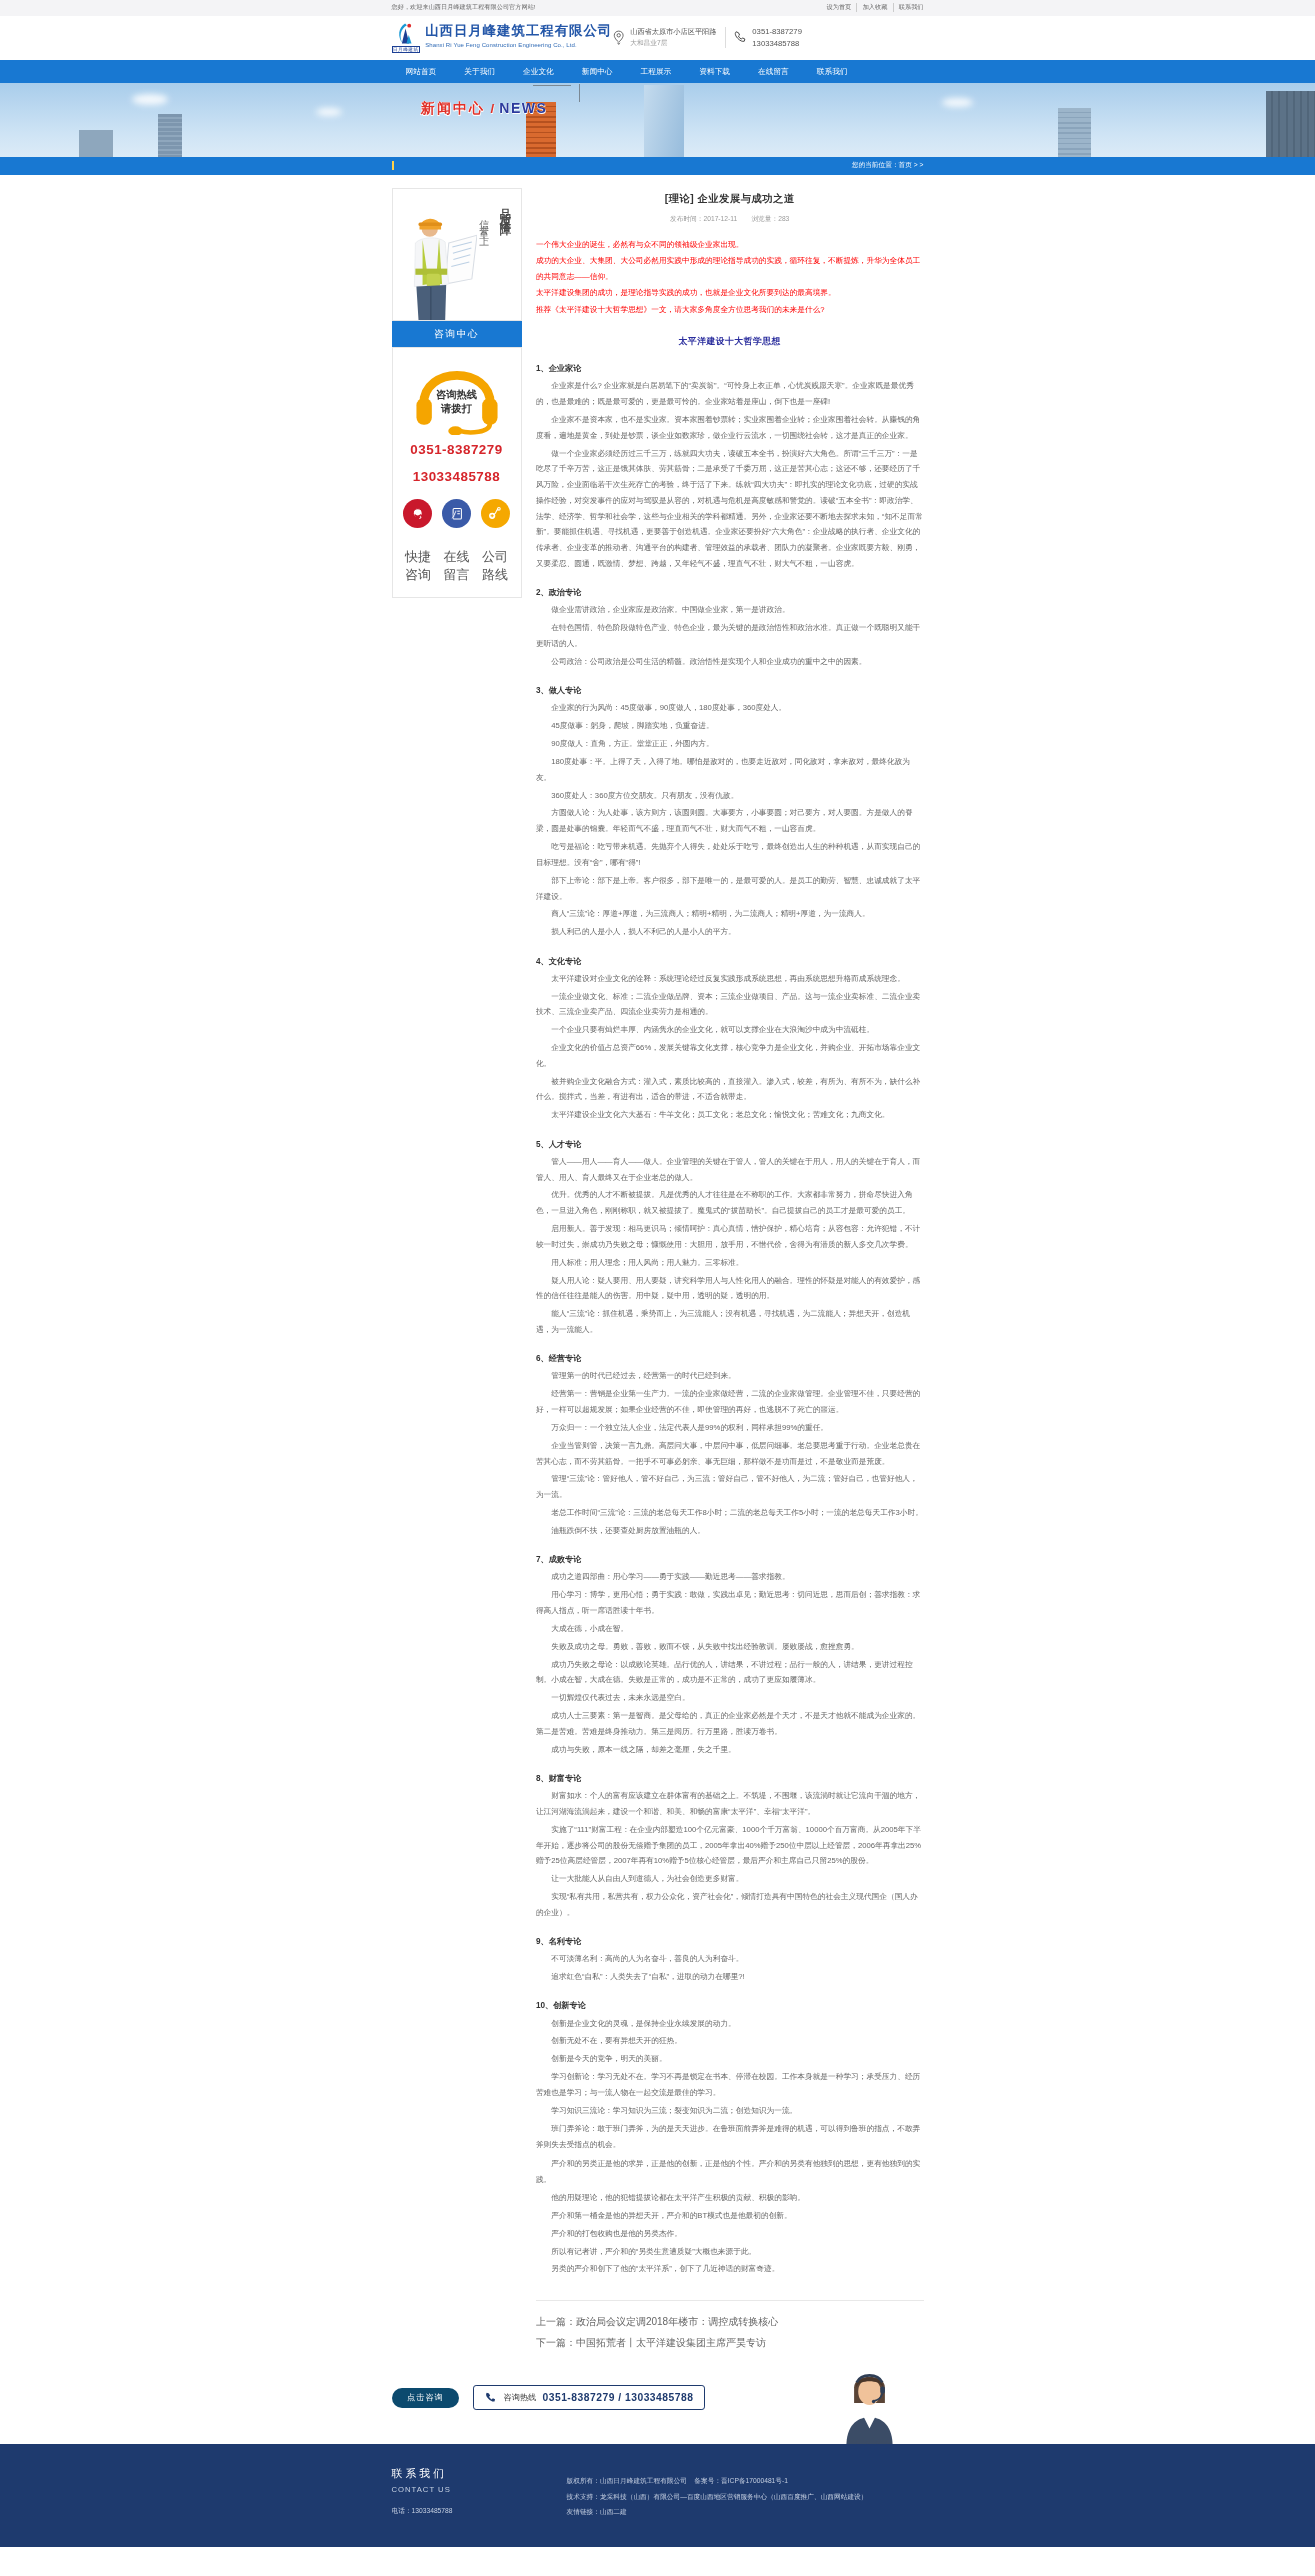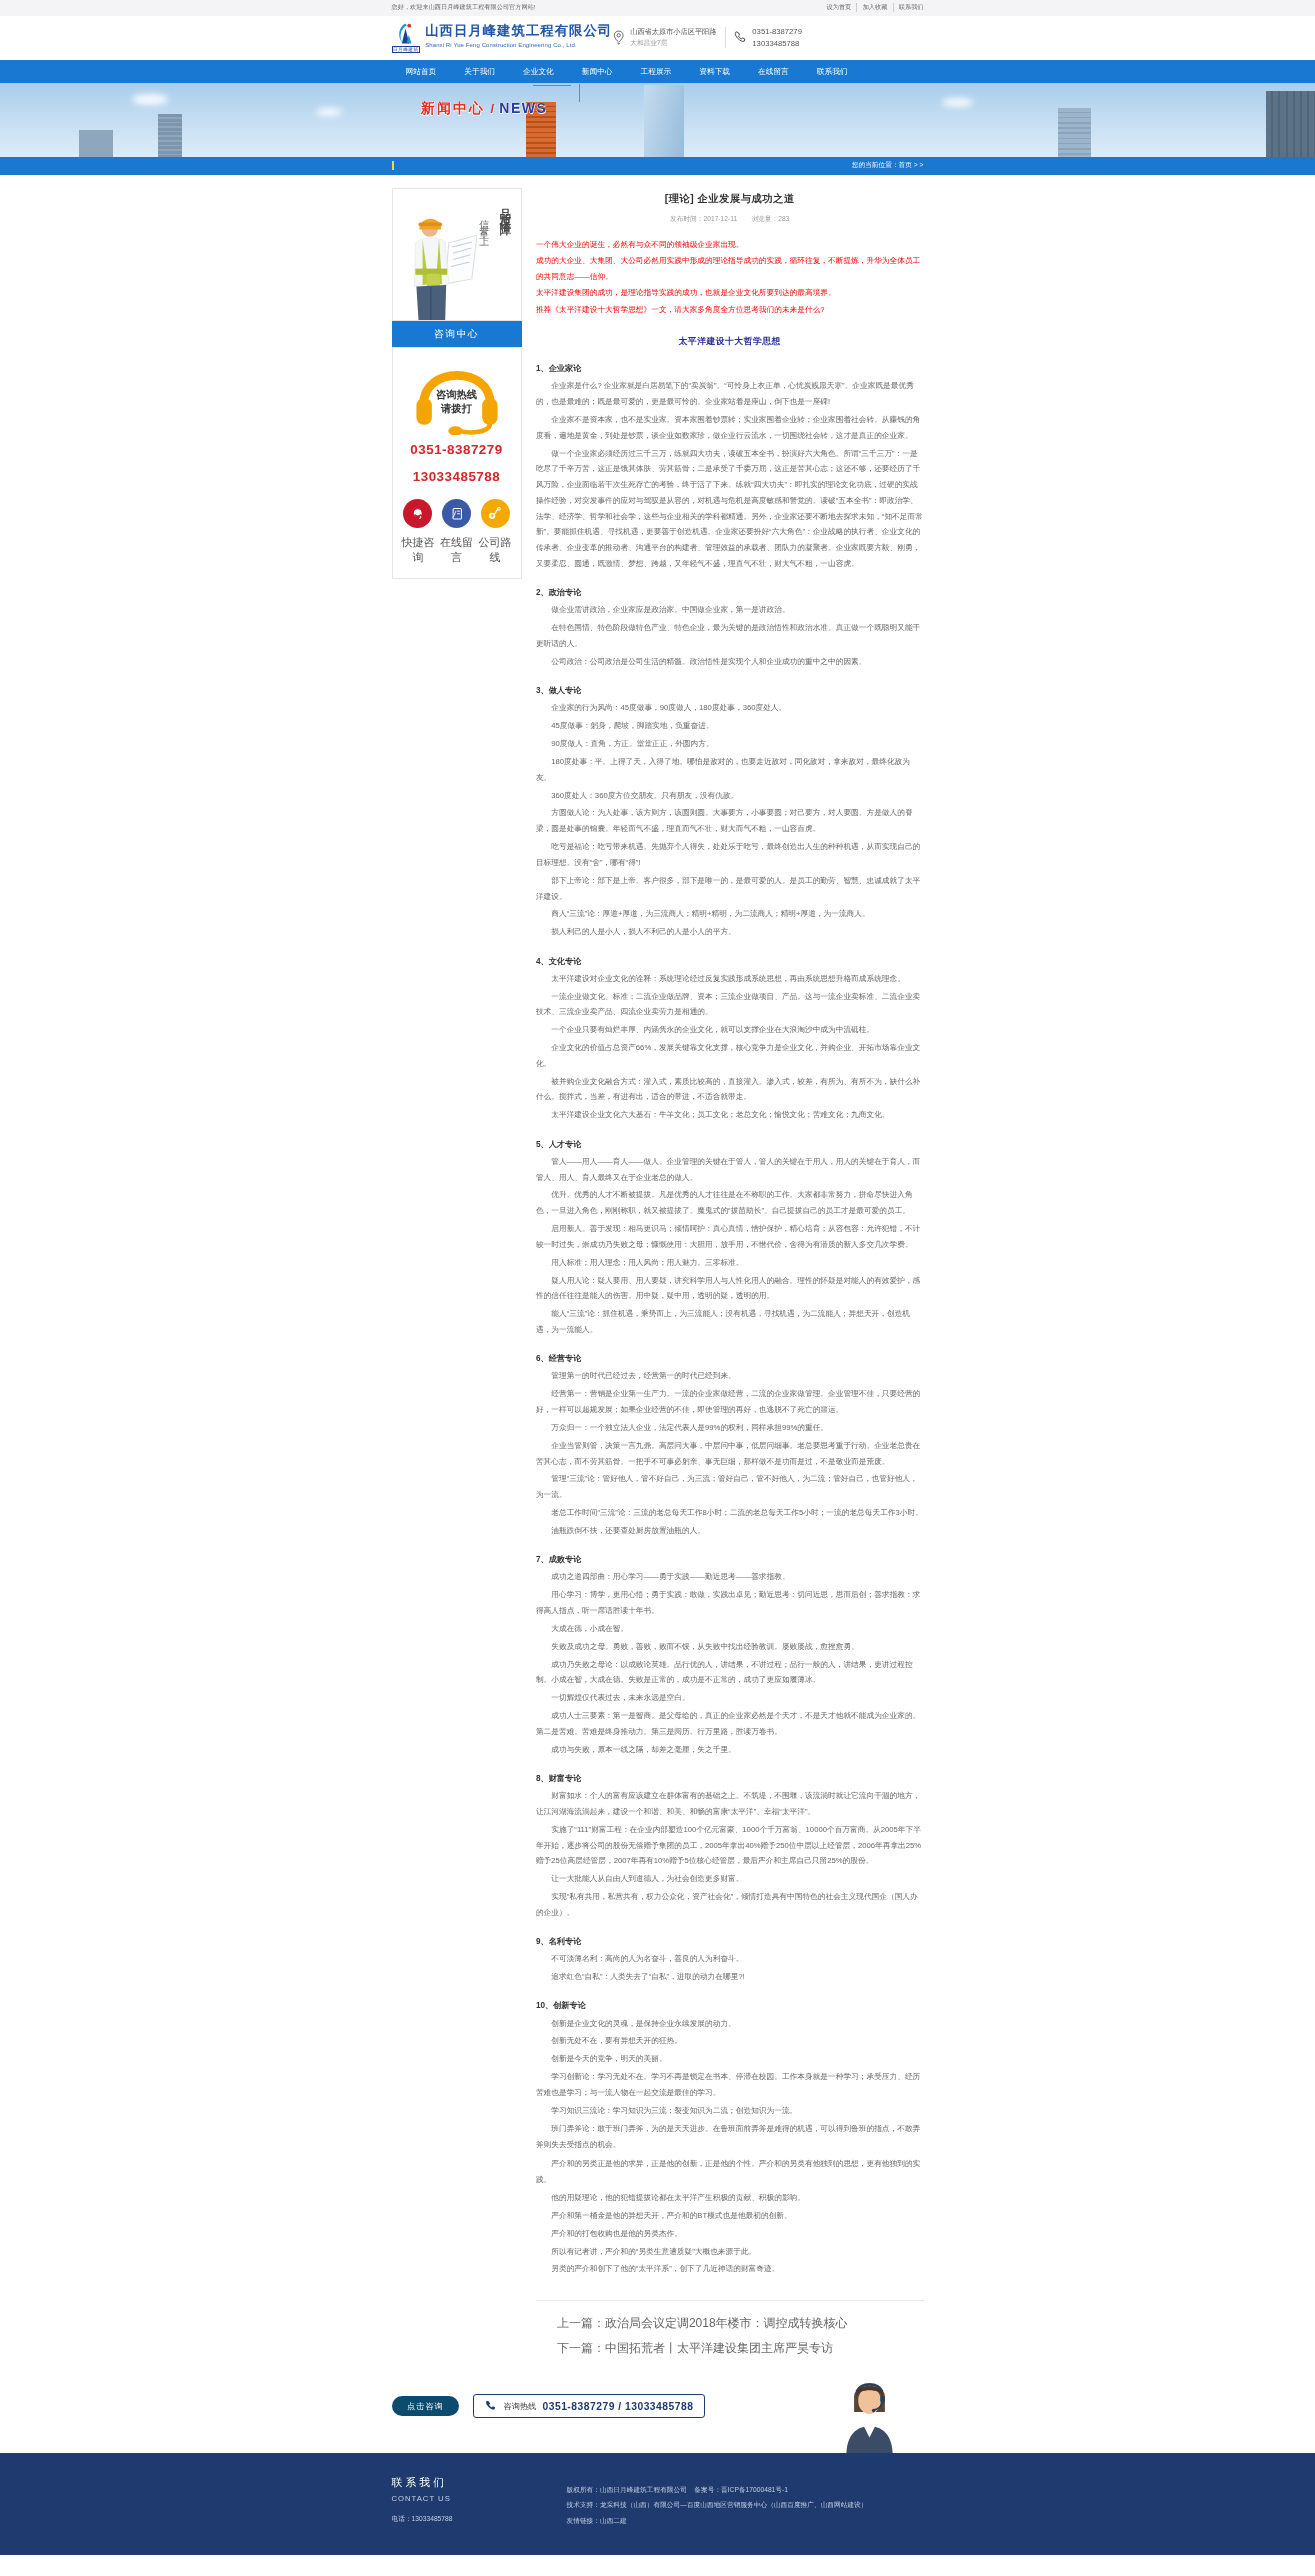--- a/index.html
+++ b/index.html
@@ -70,34 +70,34 @@
   .slogan-a { font-size:11.3px; color:#4a4a4a; font-weight:600; }
   .slogan-b { font-size:9.8px; color:#6a6a6a; margin-top:13.4px; }
   .side-title { background:#1878d2; color:#fff; text-align:center; font-size:9.8px; letter-spacing:1.5px; padding:6.2px 0; cursor:pointer; }
   .hotbox { border:0.5px solid #e6e6e6; padding:10.3px 4.1px 12.4px; background:#fff; text-align:center; }
   .headset-wrap { position:relative; width:98px; height:77px; margin:0 auto; }
   .headset-txt { position:absolute; left:50%; top:30px; transform:translateX(-50%); font-weight:bold; color:#333; font-size:10.3px; line-height:1.4; white-space:nowrap; }
   .hot-num { color:#d6252b; font-size:13.4px; font-weight:bold; letter-spacing:0.5px; line-height:1.75; margin-top:3.1px; }
   .quick { display:flex; justify-content:space-around; margin-top:11.3px; padding:0 2.1px; }
   .qitem { cursor:pointer; }
   .qcircle { width:29px; height:29px; border-radius:50%; margin:0 auto; display:flex; align-items:center; justify-content:center; }
-  .qlabel { font-size:11px; color:#555; margin-top:7px;text-align:center; }
+  .qlabel { font-size:13px; color:#555; margin-top:20px;text-align:center; }
 
   
   .a-title { text-align:center; font-size:10.3px; color:#333; font-weight:600; letter-spacing:0.5px; margin-top:4.1px; }
   .a-meta { text-align:center; font-size:6.7px; color:#999; margin:8.2px 0 4.1px; }
   .a-meta span { margin:0 6.2px; }
   .intro { margin-top:13.4px; }
   .red-p { color:#fe0000; font-size:7.7px; line-height:2; margin:1px 0; }
   .core-h { text-align:center; color:#2b2e9e; font-weight:bold; font-size:8.8px; letter-spacing:0.5px; margin:18.5px 0 13.4px; }
   .sec-h { font-size:8.2px; color:#333; font-weight:bold; margin:15.5px 0 4.1px; }
   .para { font-size:7.7px; color:#666; line-height:2.05; text-indent:2em; margin:2.1px 0; }
   .closing { margin-top:4px; }
   .pn-wrap { border-top:0.5px solid #e8e8e8; margin-top:23px; padding-top:9.3px; }
-  .pn { font-size:12px; color:#666; line-height:2.1; cursor:pointer;margin-left:21px; }
+  .pn { font-size:10px; color:#666; line-height:2.1; cursor:pointer; }
 
   
   .consult { margin-top:17.5px; position:relative; }
   .consult .container { display:flex; align-items:center; gap:13.4px; height:45px; }
   .consult-btn { background:#0c4a6e; color:#fff; font-size:8.2px; border:none; border-radius:10.3px; padding:4.6px 15.5px; letter-spacing:1px; cursor:pointer; }
   .hotline-pill { display:flex; align-items:center; gap:6.2px; border:1px solid #1e3a6e; border-radius:3.1px; padding:4.6px 10.3px; }
   .hotline-pill .lbl { font-size:8.2px; color:#333; }
   .hotline-pill .nums { font-size:10.3px; font-weight:bold; color:#1e3a6e; letter-spacing:0.5px; }
   .service-woman { position:absolute; right:15.5px; bottom:-24px; z-index:3; }
 

